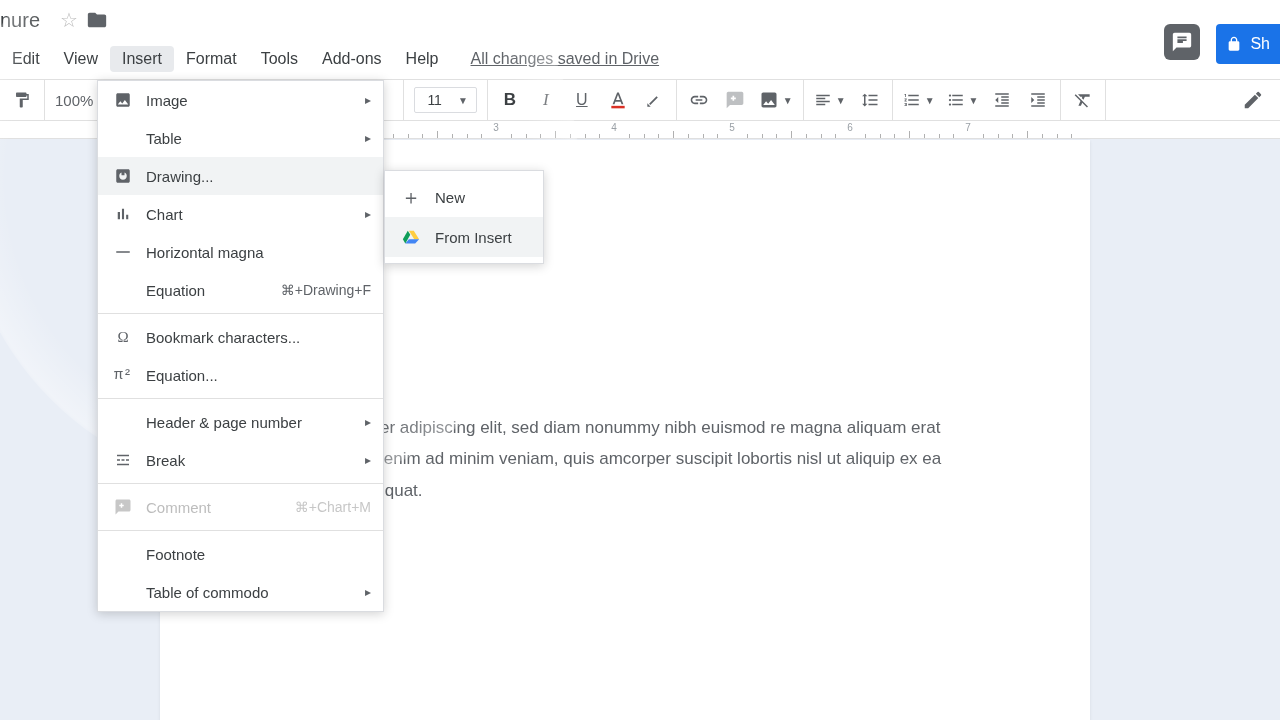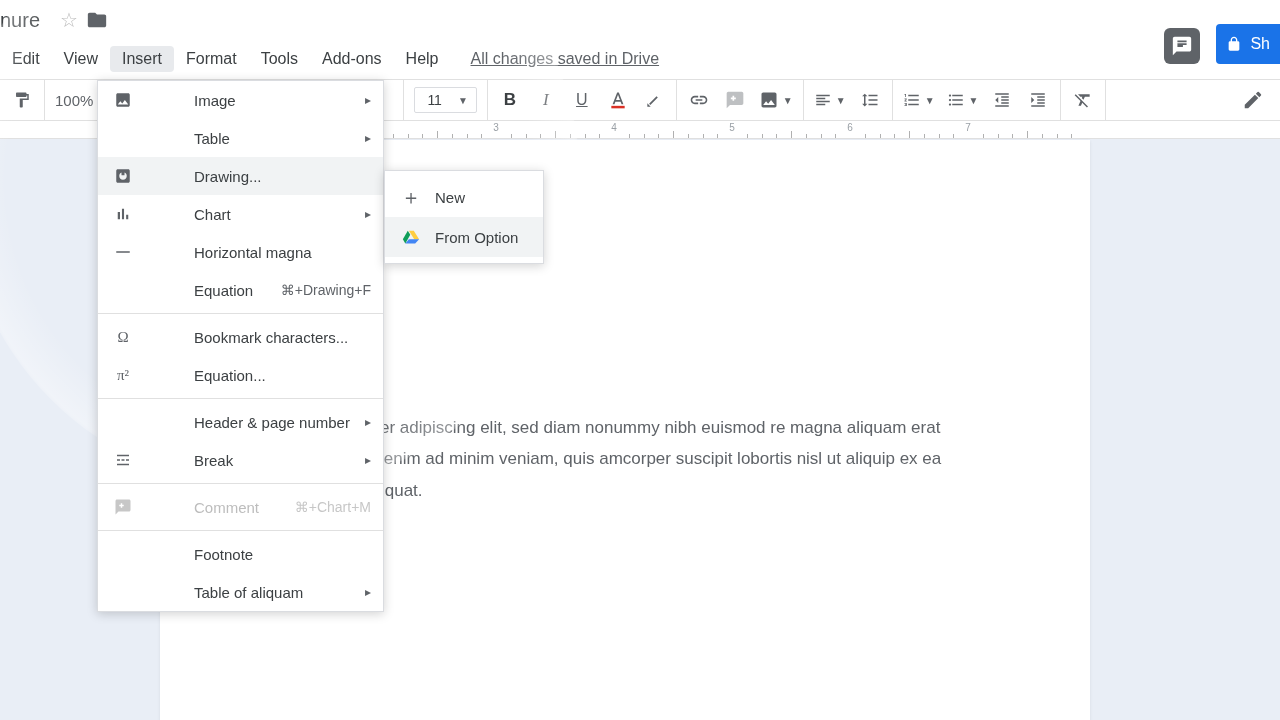--- a/index.html
+++ b/index.html
@@ -55,21 +55,21 @@
     margin-left: 20px;
     color: #5f6368;
     text-decoration: underline;
     font-size: 16px;
   }
   .top-right {
     position: absolute;
     right: 0;
     top: 24px;
     display: flex;
-    align-items: flex-end;
+    align-items: flex-start;
     gap: 16px;
   }
   .comments-btn {
     width: 36px; height: 36px;
     background: #5f6368;
     border-radius: 6px;
     display: flex; align-items: center; justify-content: center;
   }
   .share-btn {
     height: 40px;
@@ -190,21 +190,21 @@
   }
   .dd-item.hover { background:#f1f3f4; }
   .dd-item.disabled { color:#bdbdbd; }
   .dd-icon {
     width:22px;
     display:flex; justify-content:center;
     margin-right:12px;
     color:#5f6368;
   }
   .dd-item.disabled .dd-icon { color:#c7c7c7; }
-  .dd-label { flex:1;margin-left:48px; }
+  .dd-label { flex:1; }
   .dd-arrow { color:#5f6368; font-size:12px; }
   .dd-shortcut { color:#5f6368; font-size:14px; }
   .dd-item.disabled .dd-shortcut { color:#c7c7c7; }
   .dd-sep { height:1px; background:#e0e0e0; margin:4px 0; }
   
   .submenu {
     position:absolute;
     left:384px;
     top:170px;
     width:160px;
@@ -513,21 +513,21 @@
     <span class="dd-icon"></span>
     <span class="dd-label">Equation</span>
     <span class="dd-shortcut">⌘+Drawing+F</span>
   </div>
   <div class="dd-sep"></div>
   <div class="dd-item">
     <span class="dd-icon" style="font-family:serif;">Ω</span>
     <span class="dd-label">Bookmark characters...</span>
   </div>
   <div class="dd-item">
-    <span class="dd-icon" style="font-family:Liberation Serif, serif;">π²</span>
+    <span class="dd-icon" style="font-family:Liberation Mono, monospace;">π²</span>
     <span class="dd-label">Equation...</span>
   </div>
   <div class="dd-sep"></div>
   <div class="dd-item">
     <span class="dd-icon"></span>
     <span class="dd-label">Header &amp; page number</span>
     <span class="dd-arrow">▸</span>
   </div>
   <div class="dd-item">
     <span class="dd-icon">
@@ -548,33 +548,33 @@
     <span class="dd-label">Comment</span>
     <span class="dd-shortcut">⌘+Chart+M</span>
   </div>
   <div class="dd-sep"></div>
   <div class="dd-item">
     <span class="dd-icon"></span>
     <span class="dd-label">Footnote</span>
   </div>
   <div class="dd-item">
     <span class="dd-icon"></span>
-    <span class="dd-label">Table of aliquam</span>
+    <span class="dd-label">Table of commodo</span>
     <span class="dd-arrow">▸</span>
   </div>
 </div>
 
 <div class="submenu">
   <div class="sub-item">
     <span class="sub-icon" style="font-size:20px;color:#5f6368;">＋</span>
     <span>New</span>
   </div>
   <div class="sub-item hover">
     <span class="sub-icon">
       <svg width="18" height="18" viewBox="0 0 24 24">
           <path fill="#0f9d58" d="M7.71 3.5L1.15 15l3.31 5.5L11 9 7.71 3.5z"></path>
           <path fill="#ffcd40" d="M9.2 3.5L16.3 15H22.85L15.75 3.5z"></path>
           <path fill="#4285f4" d="M4.46 20.5h13.1L22.85 15H9.2z"></path>
         </svg>
     </span>
-    <span>From Option</span>
+    <span>From Insert</span>
   </div>
 </div>
 
 </body></html>

